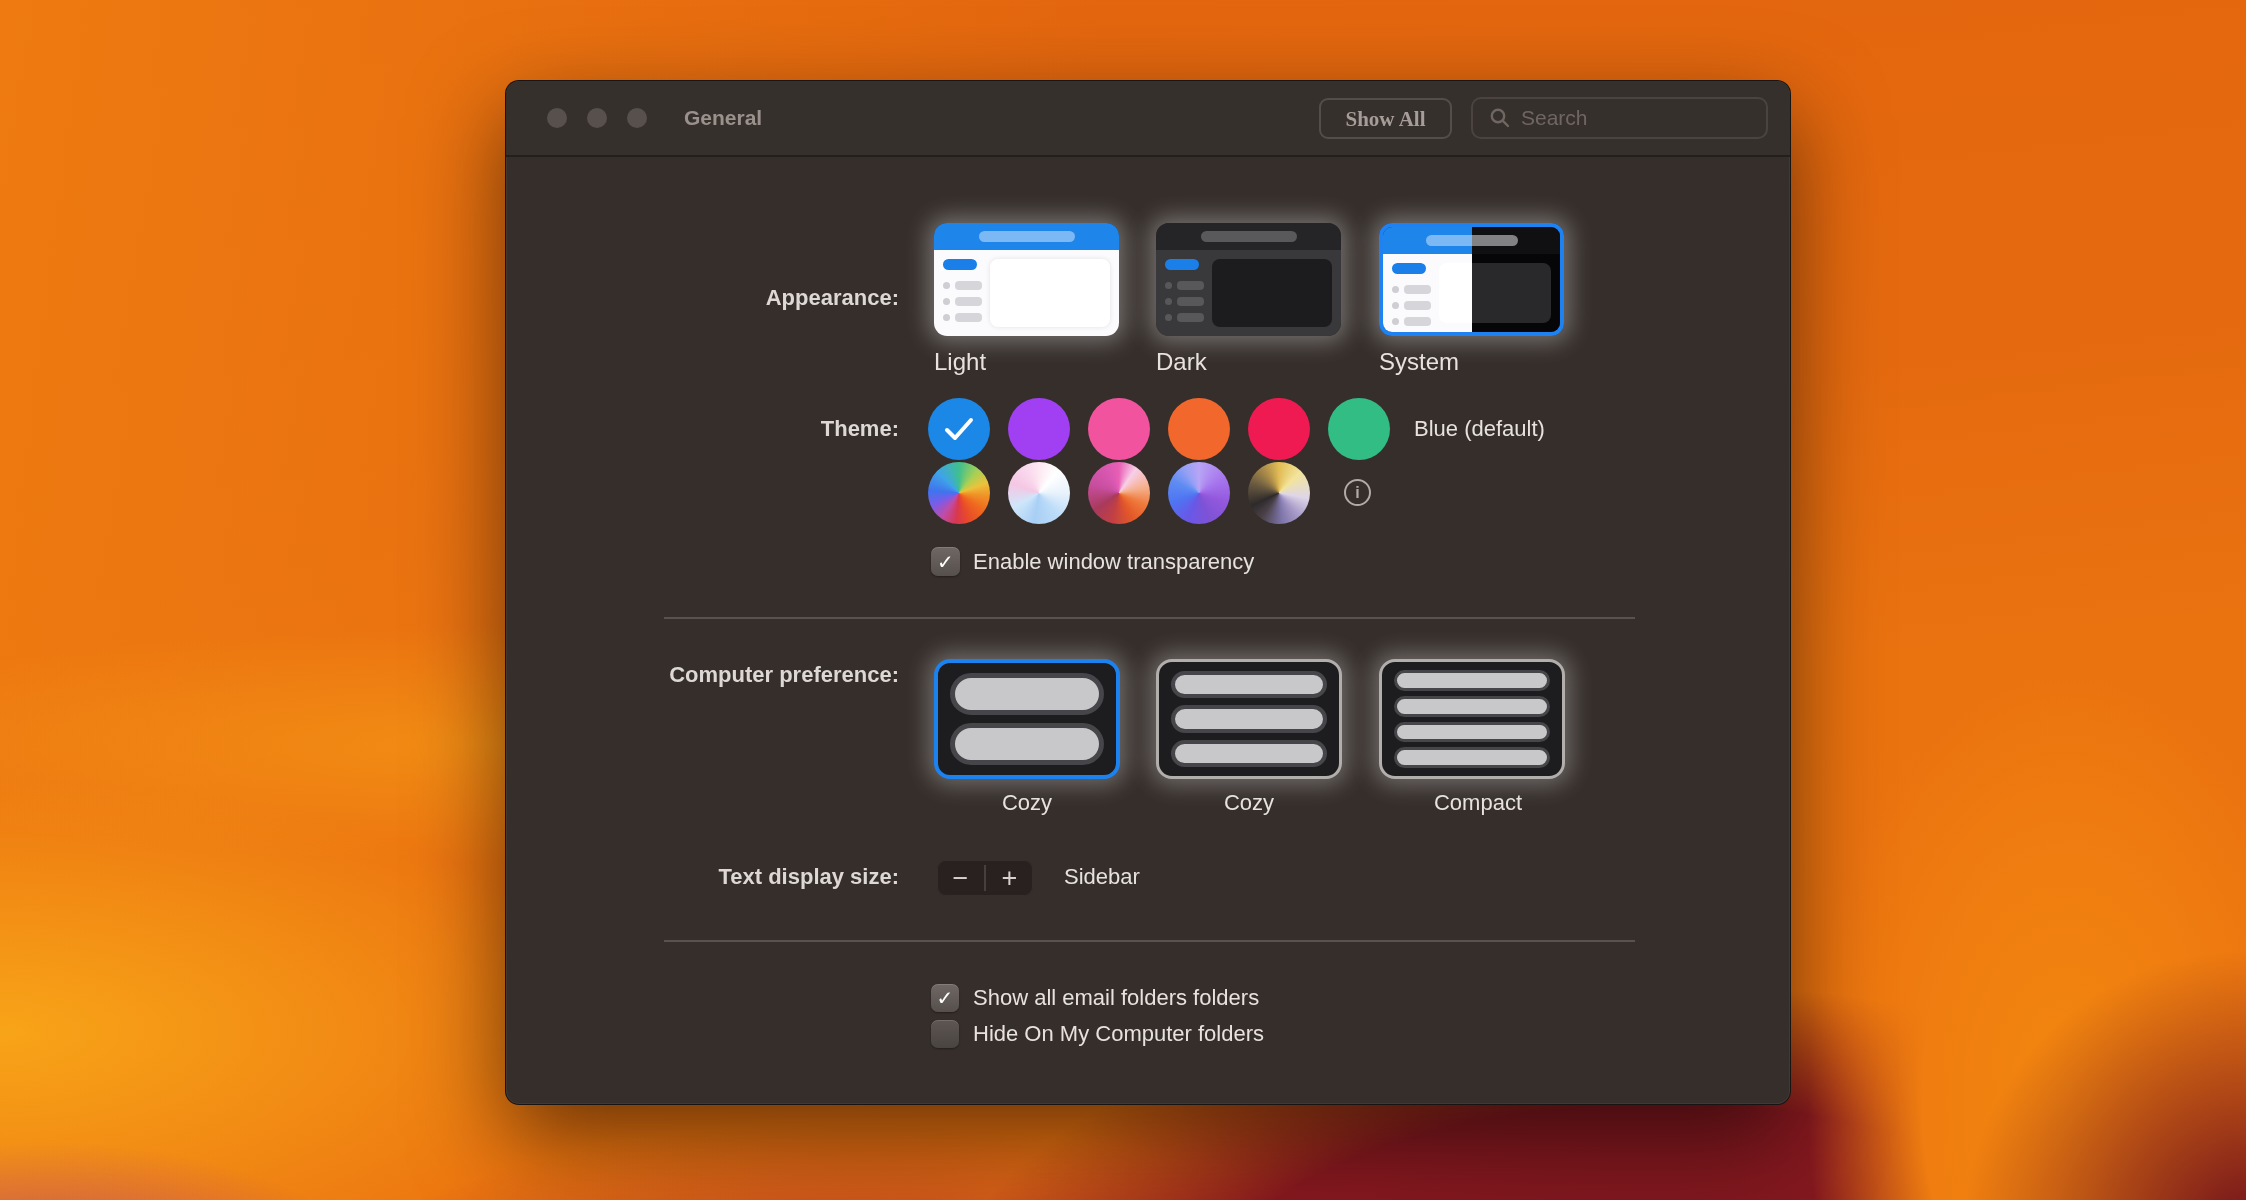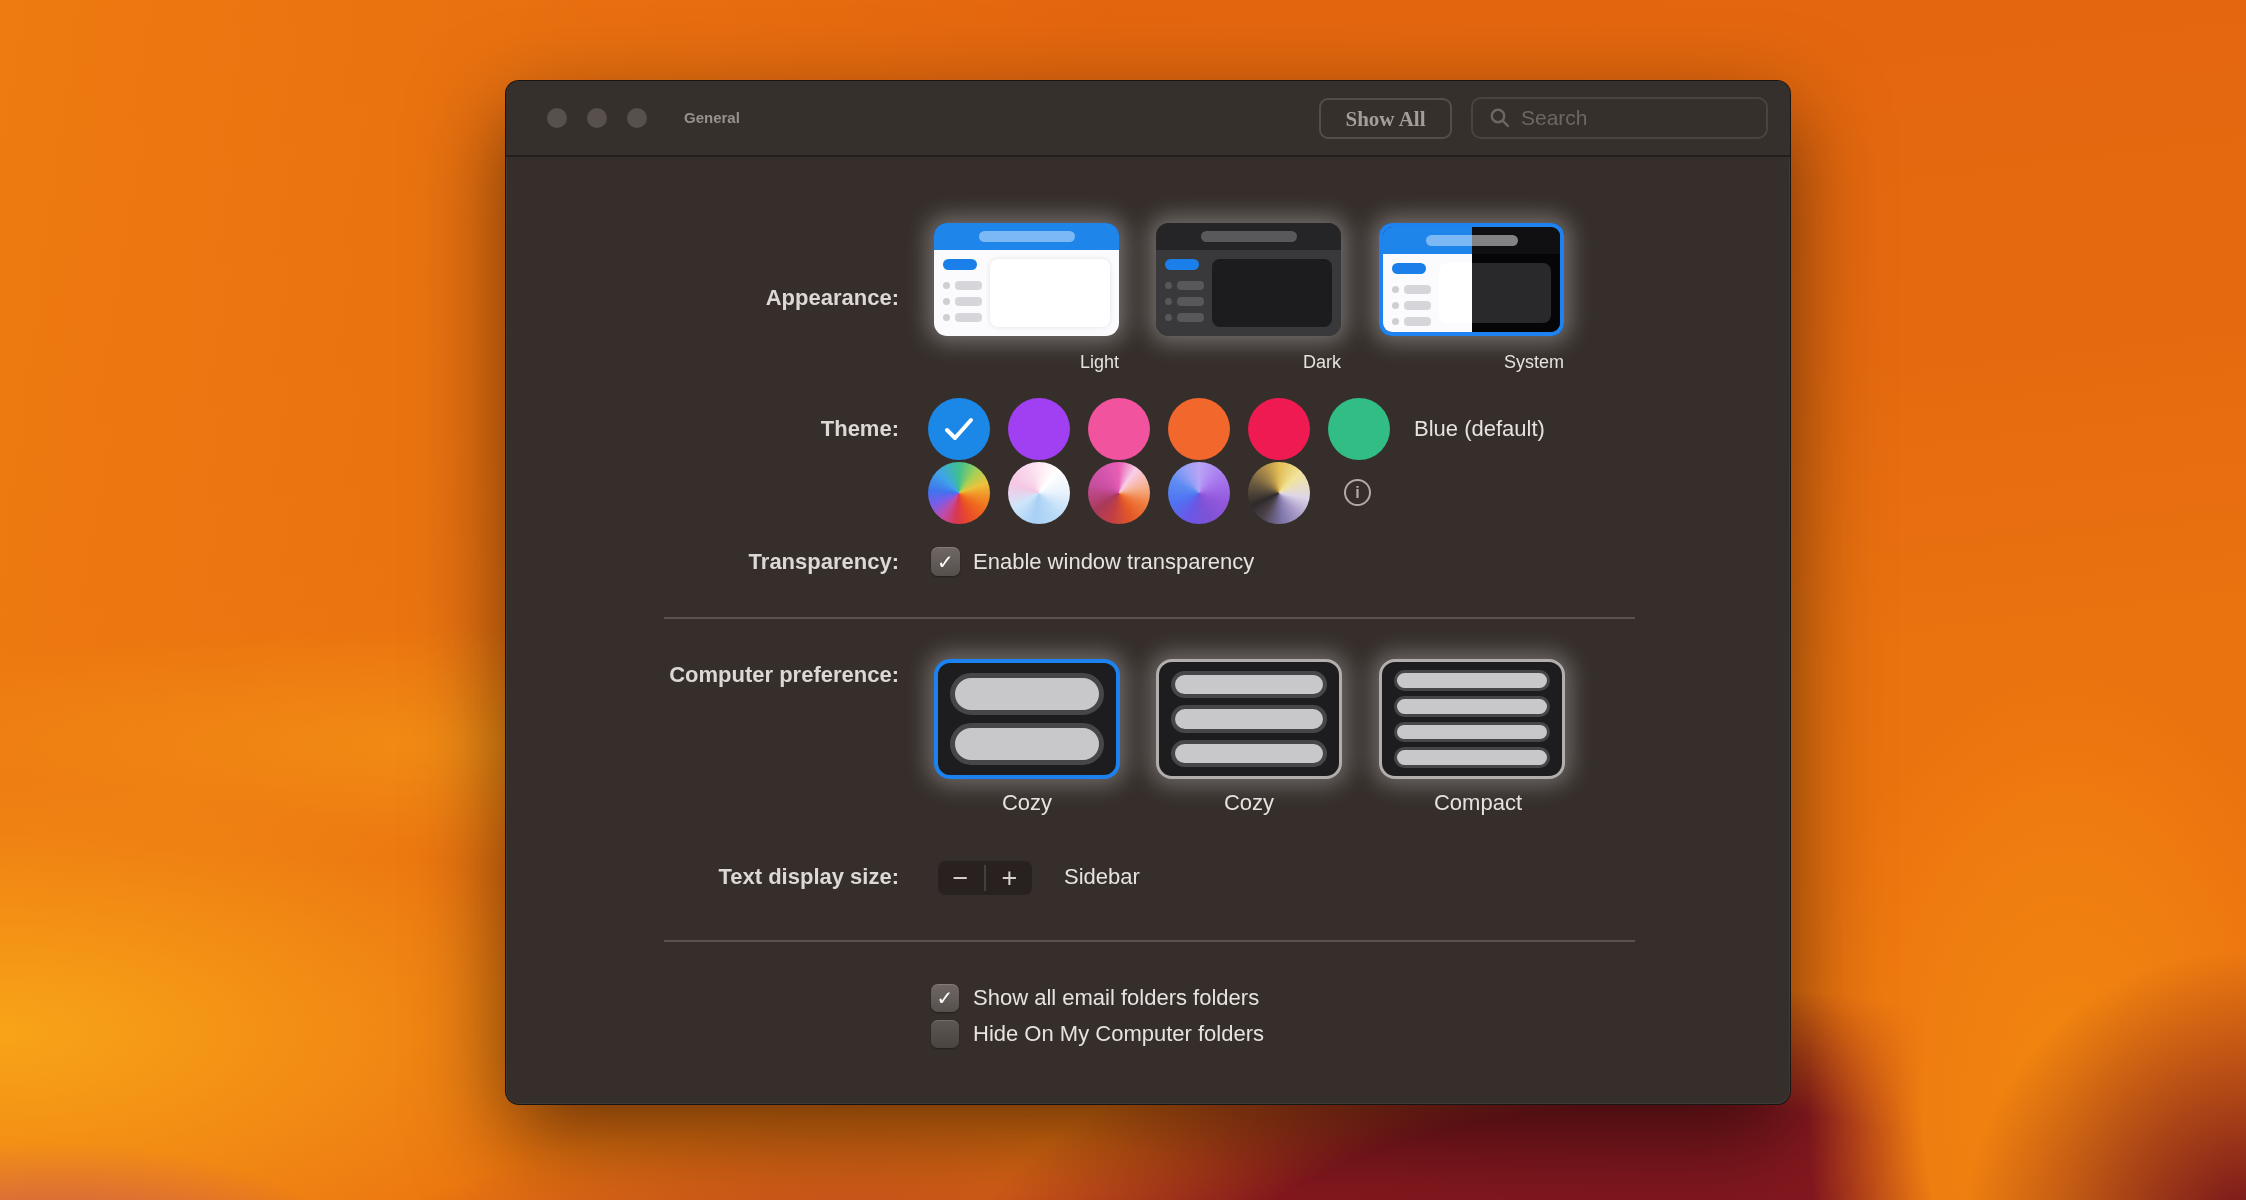--- a/index.html
+++ b/index.html
@@ -30,21 +30,21 @@
   }
   .titlebar{
     position:absolute; left:0; top:0; right:0; height:76px;
     border-bottom:2px solid #241f1d; border-radius:14px 14px 0 0; background:#373029;
     background:#36302c;
   }
   .lights{ position:absolute; left:41px; top:27px; display:flex; gap:20px; }
   .light{ width:20px; height:20px; border-radius:50%; background:#57504c; }
   .win-title{
     position:absolute; left:178px; top:0; height:74px; line-height:74px;
-    font-size:15px; font-weight:700; color:#9a918c;
+    font-size:21px; font-weight:700; color:#9a918c;
   }
   .showall-btn{
     position:absolute; left:813px; top:17px; width:133px; height:41px;
     border:2px solid #544d49; border-radius:9px; background:transparent;
     color:#a69d98; font-size:21px; font-weight:600; text-align:center; line-height:38px;
     font-family:Liberation Serif, serif; cursor:default;
   }
   .search-field{
     position:absolute; left:965px; top:16px; width:297px; height:42px;
     border:2px solid #4a433f; border-radius:10px; display:flex; align-items:center; padding:0 10px;
@@ -94,22 +94,22 @@
   .half-l{ left:0; } .half-r{ right:0; }
   .half .hdr{ height:27px; }
   .half-l .hdr{ background:#1e86ea; } .half-l .bodyarea{ background:#fbfbfd; }
   .half-r .hdr{ background:#101012; } .half-r .bodyarea{ background:#060608; }
   .half-l .hdr-pill{ left:auto; right:0; transform:none; width:46px; border-radius:6px 0 0 6px; background:#7cb8f4; }
   .half-r .hdr-pill{ left:0; transform:none; width:46px; border-radius:0 6px 6px 0; background:#828285; }
   .half-l .sb-dot{ background:#cfcfd3; } .half-l .sb-bar{ background:#d6d6da; }
   .half-l .panel{ left:56px; right:-10px; border-radius:8px 0 0 8px; background:#ffffff; }
   .half-r .panel{ left:-2px; right:9px; border-radius:0 8px 8px 0; background:#29292c; }
   .tile-caption{
-    position:absolute; top:266px; height:30px; width:185px; text-align:right;
-    font-size:18px; color:#e7e2df; line-height:30px;
+    position:absolute; top:266px; height:30px; width:185px; text-align:left;
+    font-size:24px; color:#e7e2df; line-height:30px;
   }
 
   
   .swatch{ position:absolute; width:62px; height:62px; border-radius:50%; display:flex; align-items:center; justify-content:center; }
   .swatch .tick{ display:none; }
   .swatch.selected .tick{ display:block; }
   .g-rainbow{ background:conic-gradient(#3fbf8f 0deg,#a8d054 40deg,#ecc23c 70deg,#f09428 95deg,#ef6a1e 125deg,#e84a2a 160deg,#d8374e 185deg,#c04ca8 215deg,#7a5ce8 245deg,#3f74ee 275deg,#3fa4e8 315deg,#3fbf8f 360deg); }
   .g-pastel{ background:conic-gradient(#fde8f2 0deg,#ffffff 40deg,#e8f2fc 90deg,#bcdcf8 140deg,#a8cff5 190deg,#cfe6fa 240deg,#f5c7e4 290deg,#f9d7ec 330deg,#fde8f2 360deg); }
   .g-sunset{ background:conic-gradient(#e85fb5 0deg,#f8cfe8 35deg,#f5ad88 80deg,#ef7a3c 115deg,#e55a28 150deg,#c23f44 195deg,#a83a5c 235deg,#c84fa0 290deg,#d857b0 330deg,#e85fb5 360deg); }
   .g-violet{ background:conic-gradient(#b8a4f5 0deg,#a878ee 55deg,#9258dd 110deg,#7e52d5 160deg,#6858e8 205deg,#4f74f2 250deg,#5e8cf2 295deg,#96a0f5 330deg,#b8a4f5 360deg); }
@@ -285,21 +285,20 @@
   <div class="swatch" style="left: 822px; top: 317px; background: rgb(50, 189, 133);"></div>
   <div class="body-text" style="left:908px;top:333px;line-height:30px;">Blue (default)</div>
 
   <div class="swatch g-rainbow" style="left:422px;top:381px;"></div>
   <div class="swatch g-pastel" style="left:502px;top:381px;"></div>
   <div class="swatch g-sunset" style="left:582px;top:381px;"></div>
   <div class="swatch g-violet" style="left:662px;top:381px;"></div>
   <div class="swatch g-gold" style="left:742px;top:381px;"></div>
   <div class="info-badge">i</div>
 
-  <div class="row-label" style="top:466px;">Transparency:</div>
   <div class="checkbox checked" style="left:425px;top:466px;width:29px;height:29px;">
       <span class="check">✓</span>
     </div>
   <div class="body-text" style="left:467px;top:466px;line-height:29px;text-align:center;">Enable window transparency</div>
 
   <div class="divider" style="top:536px;"></div>
 
   <div class="row-label" style="top:579px;">Computer preference:</div>
   <div class="density-tile selected" style="left:428px;">
       <div class="pills rows-2">

